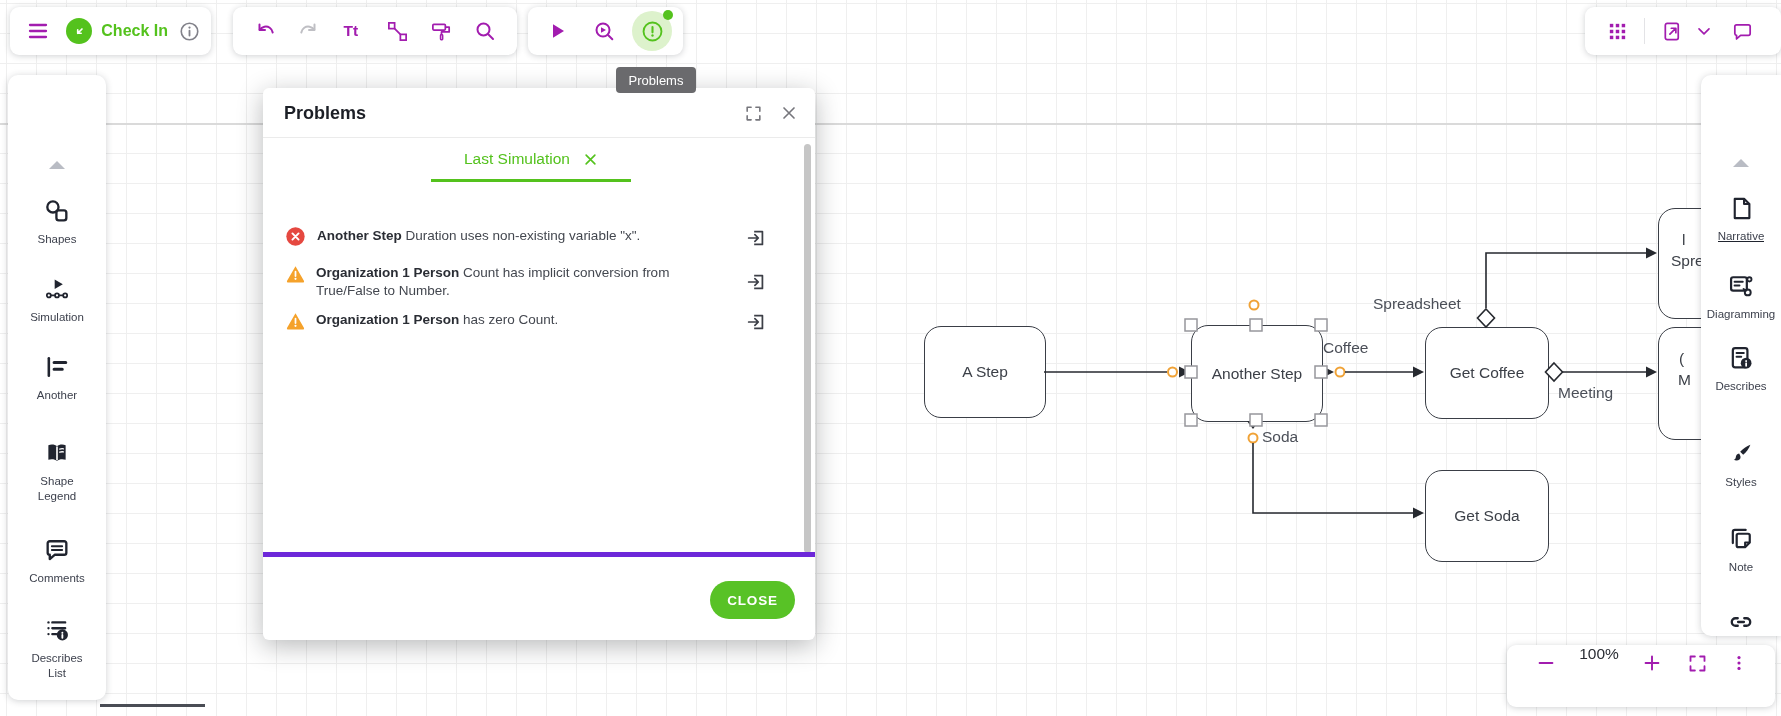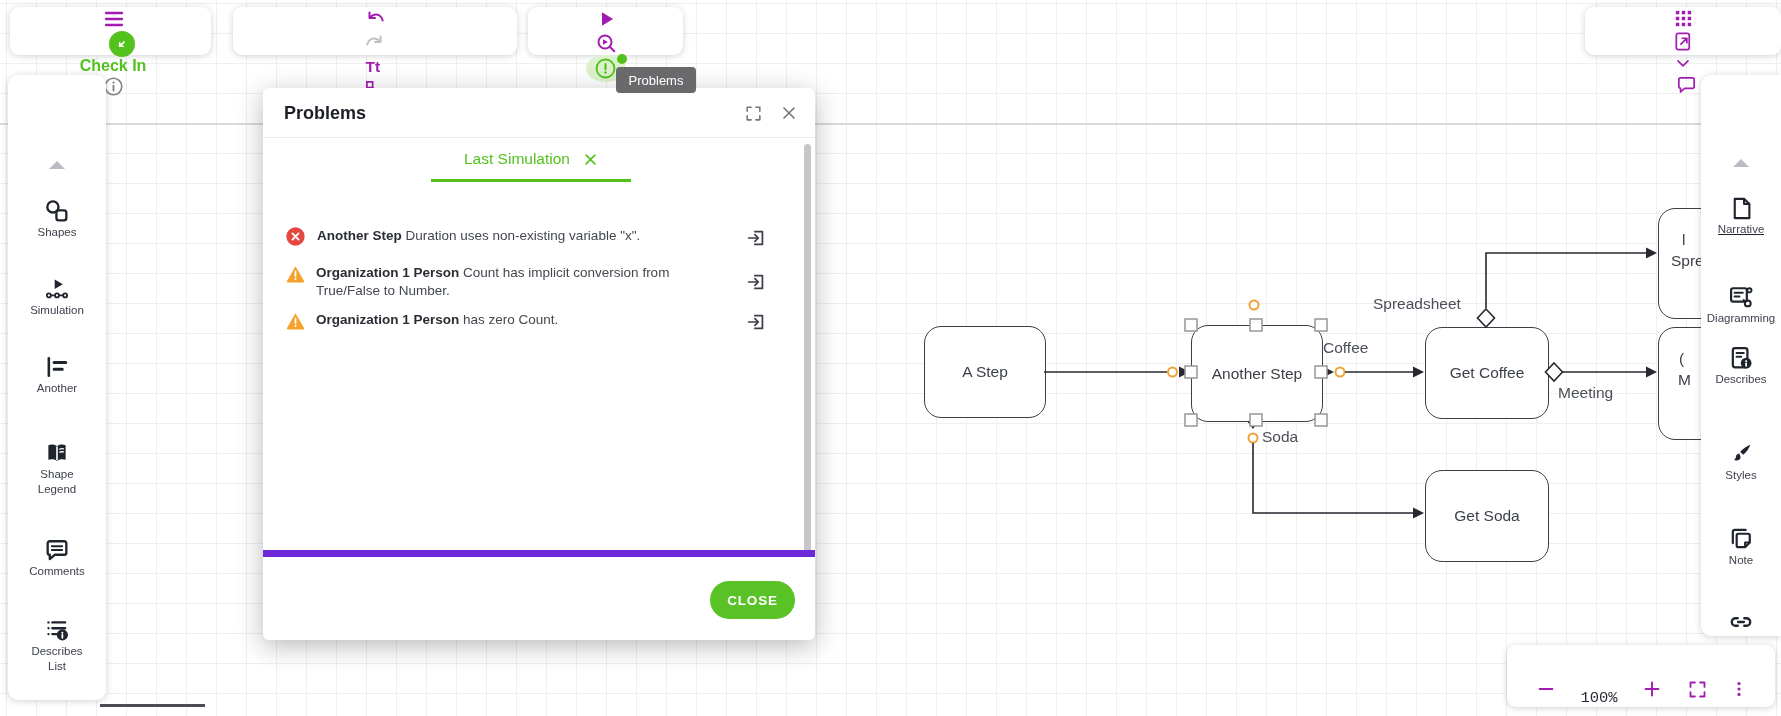--- a/index.html
+++ b/index.html
@@ -18,67 +18,67 @@
   .frag{line-height:21px;font-size:15.5px;color:#3c4048;}
   .clabel{position:absolute;z-index:3;font-size:15.5px;color:#4b4f58;white-space:nowrap;}
   svg.wires{position:absolute;inset:0;z-index:3;pointer-events:none;}
   .cl{stroke:#26292f;stroke-width:1.6;fill:none;}
   .ah{fill:#26292f;stroke:none;}
   .ring{fill:#fff;stroke:#f0a236;stroke-width:2;}
   .hd{fill:#fff;stroke:#97979c;stroke-width:1.5;}
   .dm{fill:#fff;stroke:#26292f;stroke-width:1.6;}
   
   .card{position:absolute;background:#fff;border-radius:9px;box-shadow:0 1px 6px rgba(40,44,53,.22);z-index:30;}
-  .bar{display:flex;align-items:center;flex-direction:column;}
+  .bar{display:flex;align-items:center;}
   .tbtn{width:36px;height:36px;border:none;background:transparent;border-radius:8px;
     display:flex;align-items:center;justify-content:center;cursor:pointer;padding:0;color:#a21caf;}
   .ic{display:block;}
   .checkin-badge{width:26px;height:26px;border-radius:50%;background:#54c21d;display:flex;
     align-items:center;justify-content:center;flex:0 0 auto;}
   .checkin-text{color:#54c21d;font-size:16px;font-weight:700;margin:0 10px 0 9px;white-space:nowrap;}
   .vdiv{width:1px;height:26px;background:#e3e3e6;}
   .problem-btn{position:relative;width:40px;height:40px;border-radius:50%;background:#ddf2cc;
     border:none;display:flex;align-items:center;justify-content:center;cursor:pointer;color:#54c21d;}
   .problem-dot{position:absolute;top:-1px;right:-1px;width:10px;height:10px;border-radius:50%;background:#54c21d;}
   
   .tooltip{position:absolute;left:616px;top:67px;width:80px;height:26px;background:#6a6a6d;color:#fff;
     border-radius:4px;display:flex;align-items:center;justify-content:center;font-size:13px;z-index:45;}
   
   .panel{position:absolute;background:#fff;box-shadow:0 1px 7px rgba(40,44,53,.22);z-index:30;overflow:hidden;}
   .panel.left{left:8px;top:75px;width:98px;height:625px;border-radius:10px;}
   .panel.right{left:1701px;top:75px;width:80px;height:561px;border-radius:10px 0 0 10px;}
   .pitem{position:absolute;left:0;width:100%;display:flex;flex-direction:column;align-items:center;cursor:pointer;}
-  .plabel{font-size:11.5px;color:#3d414d;text-align:center;line-height:15px;max-width:86px;}
+  .plabel{font-size:11.5px;color:#3d414d;text-align:center;line-height:15px;margin-top:7px;max-width:86px;}
   .panel.right .plabel{max-width:78px;white-space:nowrap;overflow:hidden;}
   .scroll-tri{position:absolute;left:50%;transform:translateX(-50%);width:0;height:0;cursor:pointer;}
   .tri-up{border-left:8px solid transparent;border-right:8px solid transparent;border-bottom:8px solid #b9bcc4;}
   
   .dialog{position:absolute;left:263px;top:88px;width:552px;height:552px;background:#fff;border-radius:6px;
     box-shadow:0 6px 26px rgba(20,22,28,.30);z-index:40;}
   .dlg-header{position:relative;height:49px;border-bottom:1px solid #ebebeb;}
   .dlg-title{position:absolute;left:21px;top:0;line-height:50px;font-size:18px;font-weight:700;color:#1c1f26;}
   .dlg-hbtn{position:absolute;top:13px;width:24px;height:24px;border:none;background:transparent;cursor:pointer;
     color:#76767c;display:flex;align-items:center;justify-content:center;padding:0;}
   .dlg-tab{position:absolute;left:168px;top:62px;width:200px;padding-bottom:11px;border-bottom:3px solid #54c21d;
     display:flex;align-items:center;justify-content:center;gap:13px;cursor:pointer;}
   .dlg-tab-label{color:#54c21d;font-size:15.5px;}
   .prow{position:absolute;left:22px;width:508px;display:flex;align-items:flex-start;}
   .prow .sicon{flex:0 0 21px;margin-top:0px;}
   .ptext{width:382px;margin-left:11px;font-size:13.5px;line-height:1.34;color:#43474f;}
   .ptext b{color:#2a2d34;}
   .goto-btn{margin-left:auto;margin-right:24px;width:24px;height:24px;border:none;background:transparent;
     cursor:pointer;color:#3c3f47;padding:0;align-self:flex-start;}
   .dlg-scrollthumb{position:absolute;right:4px;top:56px;width:7px;height:409px;border-radius:4px;background:#c6c6c6;cursor:pointer;}
-  .dlg-footer{position:absolute;left:0;right:0;bottom:0;height:83px;border-top:7px solid #6d28d9;}
+  .dlg-footer{position:absolute;left:0;right:0;bottom:0;height:83px;border-top:5px solid #6d28d9;}
   .close-btn{position:absolute;right:20px;top:24px;width:85px;height:38px;border:none;border-radius:19px;
     background:#58c226;color:#fff;font-weight:700;font-size:13.5px;letter-spacing:.8px;cursor:pointer;
     font-family:"Liberation Sans",sans-serif;}
   
-  .zoombar{left:1507px;top:645px;width:268px;height:62px;display:flex;align-items:flex-end;
-    justify-content:space-between;padding:0 24px;box-sizing:border-box;font-family:Liberation Mono, monospace;}
+  .zoombar{left:1507px;top:645px;width:268px;height:62px;display:flex;align-items:flex-start;
+    justify-content:space-between;padding:0 24px;box-sizing:border-box;}
   .zoom-level{font-size:15.5px;color:#2a2d34;min-width:46px;text-align:center;}
   
 </style>
 </head>
 <body>
 
 <div class="stage">
 
   <div class="grid"></div>
   <div class="page-edge"></div>
@@ -329,21 +329,21 @@
 
   <div class="panel right">
     <span class="scroll-tri tri-up" style="top:84px;border-bottom-color:#b9bcc4;"></span>
     <div class="pitem" style="top:120px;text-decoration:underline;">
       <svg class="ic" width="27" height="27" viewBox="0 0 24 24">
           <path d="M6 3.5h8.5L19 8v12.5H6z" stroke="#20242f" stroke-width="1.9" stroke-linejoin="round" fill="none"></path>
           <path d="M14.3 3.8V8h4.4" stroke="#20242f" stroke-width="1.9" stroke-linejoin="round" fill="none"></path>
         </svg>
       <span class="plabel">Narrative</span>
     </div>
-    <div class="pitem" style="top:208px;">
+    <div class="pitem" style="top:197px;">
       <svg class="ic" width="28" height="28" viewBox="0 0 24 24">
           <rect x="3.5" y="4.5" width="13.5" height="11.5" rx="1.8" stroke="#20242f" stroke-width="1.9" fill="none"></rect>
           <path d="M6.5 8.3h7M6.5 11.5h4.2" stroke="#20242f" stroke-width="1.7" stroke-linecap="round"></path>
           <circle cx="17.8" cy="17.5" r="2.5" stroke="#20242f" stroke-width="1.7" fill="none"></circle>
           <circle cx="19.2" cy="6.3" r="1.8" stroke="#20242f" stroke-width="1.6" fill="none"></circle>
           <path d="M14.2 14.5l1.8 1.4" stroke="#20242f" stroke-width="1.6" stroke-linecap="round"></path>
         </svg>
       <span class="plabel">Diagramming</span>
     </div>
     <div class="pitem" style="top:269px;">

